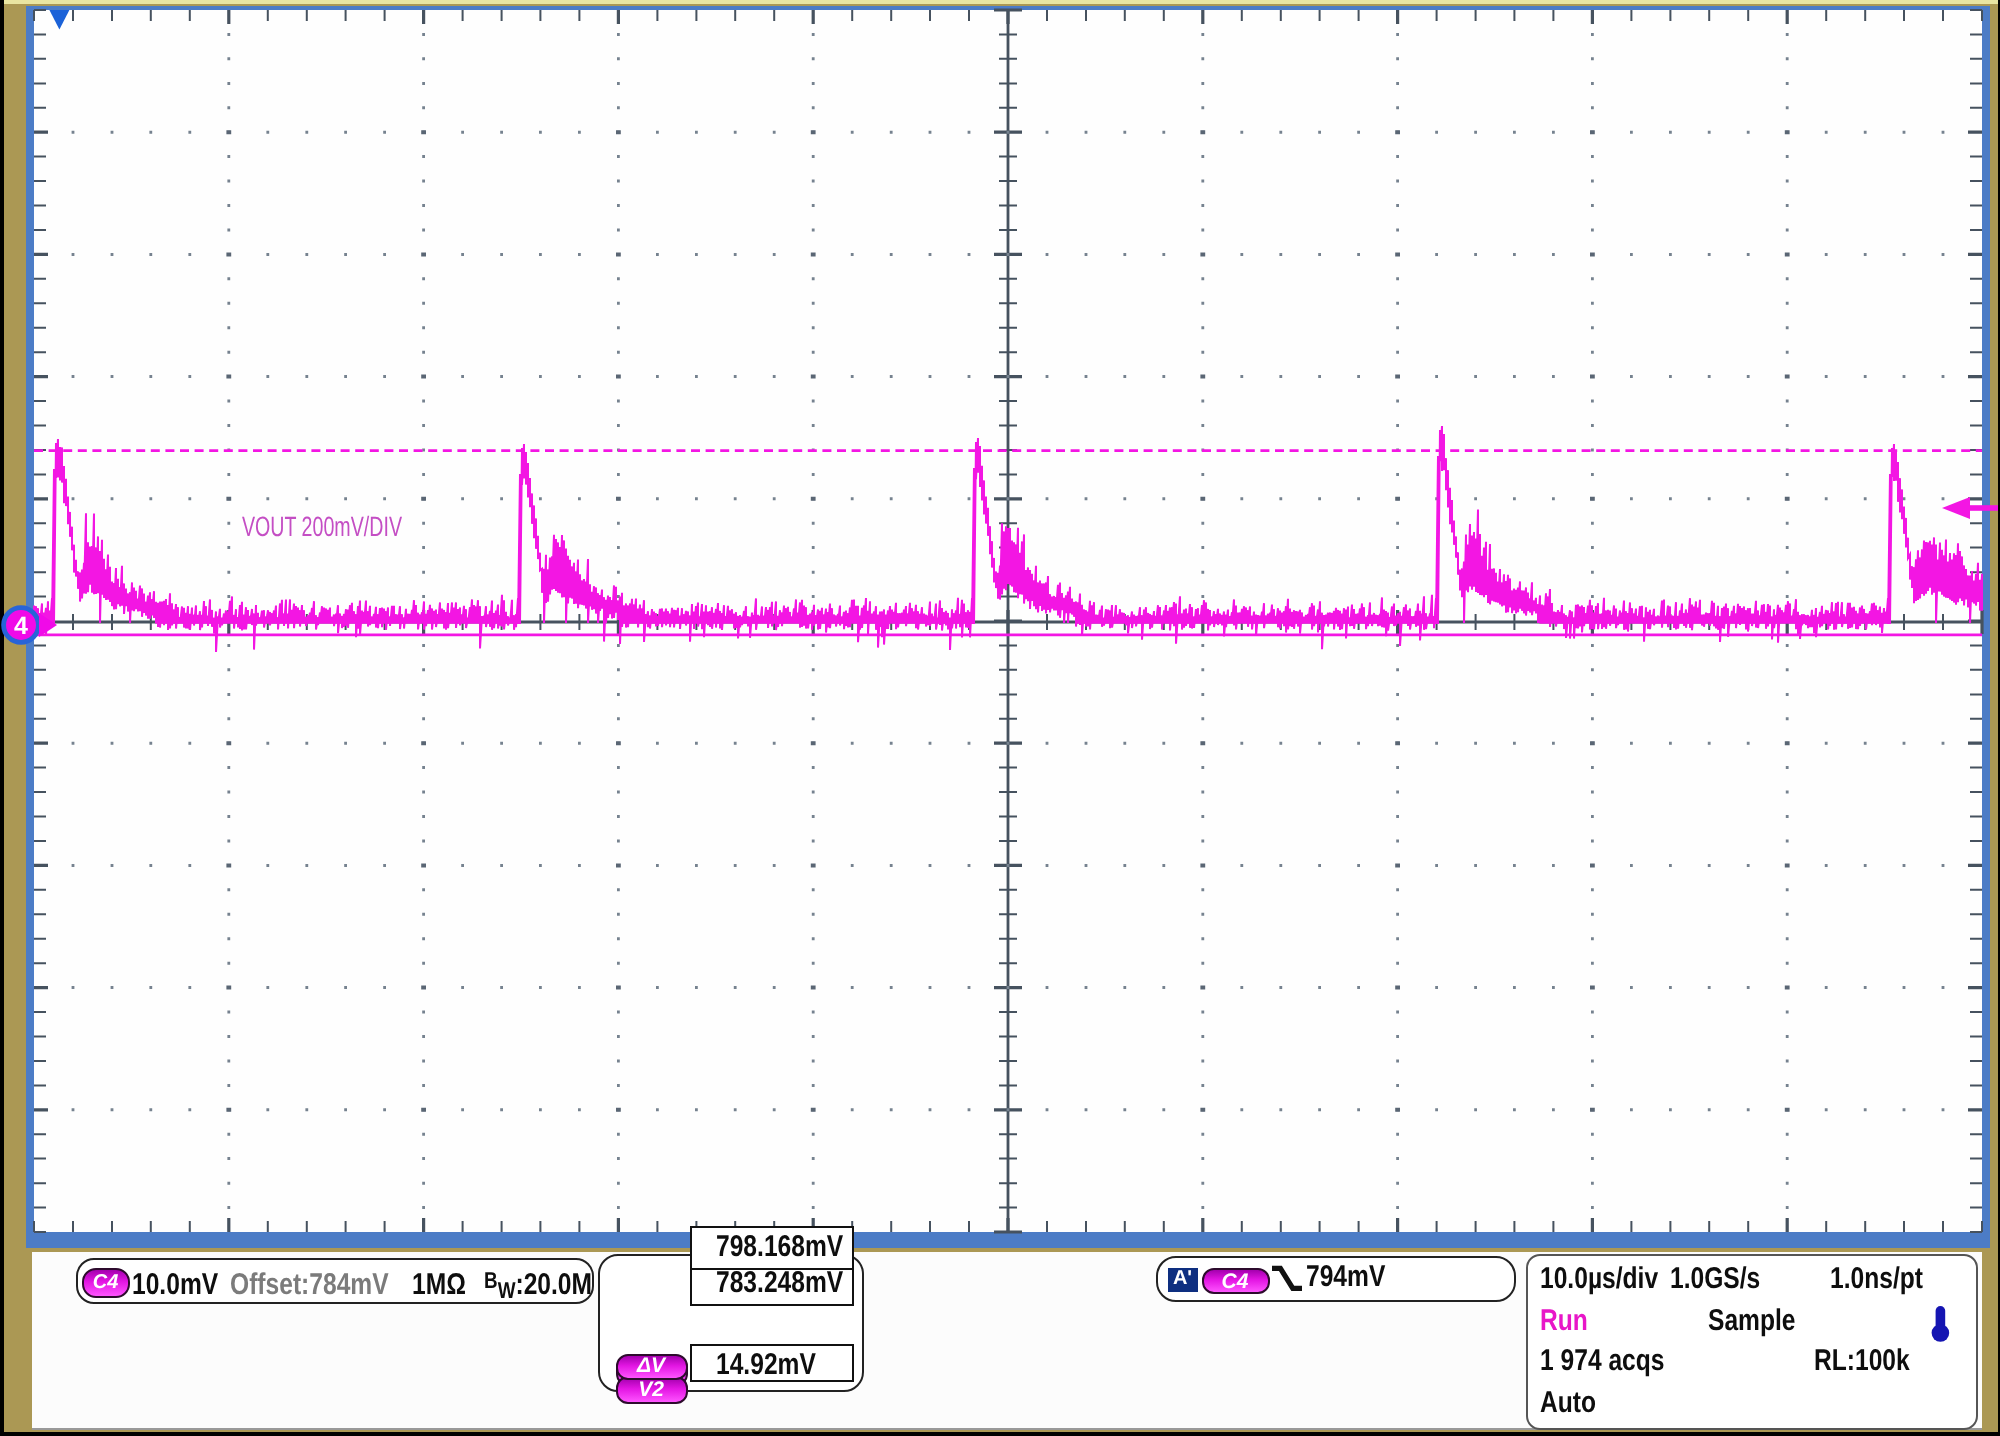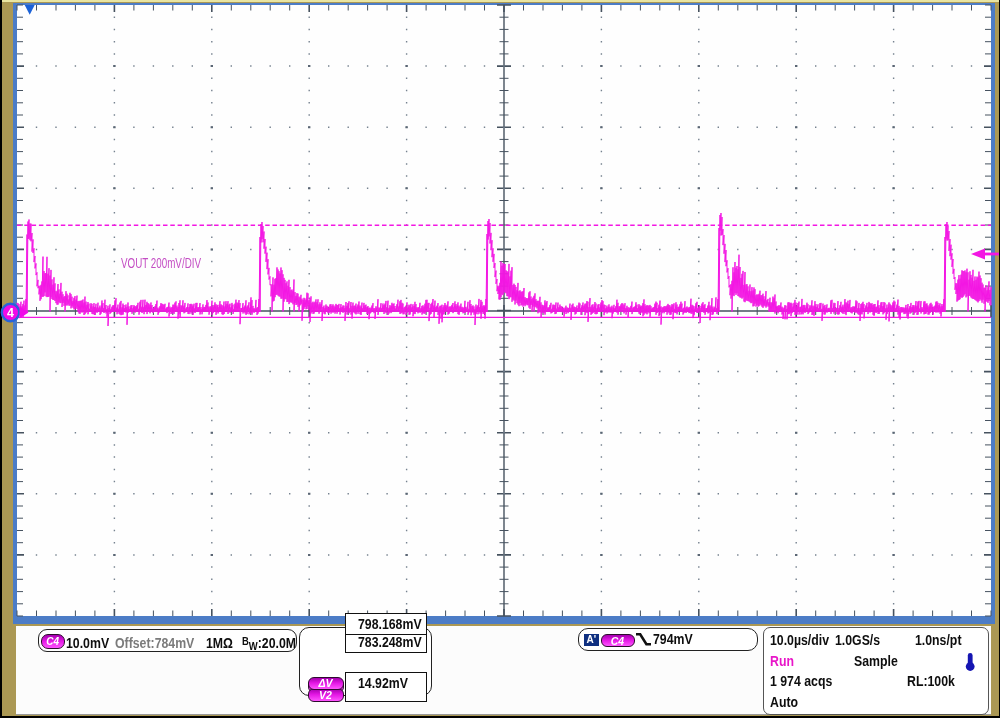--- a/index.html
+++ b/index.html
@@ -37,21 +37,21 @@
 <div class="abs b" style="left:115px;top:633.7px;color:#7b7b7b">Offset:784mV</div>
 <div class="abs b" style="left:206px;top:633.7px">1MΩ</div>
 <div class="abs b" style="left:242px;top:633.7px"><span style="font-size:11.5px;vertical-align:3px">B</span><span style="font-size:11.5px;vertical-align:-2px">W</span>:20.0M</div>
 
 <div class="abs" style="left:299px;top:627px;width:131px;height:67px;background:#fff;border:1.6px solid #222;border-radius:10px"></div>
 <div class="abs" style="left:307.5px;top:635px;width:34px;height:11.5px;border-radius:6px;font-size:10.5px;background:linear-gradient(180deg,#a400ae 0%,#e316e3 45%,#ff54ff 100%);border:1.6px solid #2d0b2d;color:#fff;font-style:italic;font-weight:bold;display:flex;align-items:center;justify-content:center;margin-top:44px;">V1</div>
 <div class="abs" style="left:307.5px;top:656px;width:34px;height:11.5px;border-radius:6px;font-size:10.5px;background:linear-gradient(180deg,#a400ae 0%,#e316e3 45%,#ff54ff 100%);border:1.6px solid #2d0b2d;color:#fff;font-style:italic;font-weight:bold;display:flex;align-items:center;justify-content:center;margin-top:32px;">V2</div>
 <div class="abs" style="left:307.5px;top:676.5px;width:34px;height:11.5px;border-radius:6px;font-size:10.5px;background:linear-gradient(180deg,#a400ae 0%,#e316e3 45%,#ff54ff 100%);border:1.6px solid #2d0b2d;color:#fff;font-style:italic;font-weight:bold;display:flex;align-items:center;justify-content:center;text-align:right;">ΔV</div>
 <div class="abs cell" style="top:630.8px;height:22px"><span class="b" style="display:inline-block">783.248mV</span></div>
 <div class="abs cell" style="top:613px;height:22px"><span class="b" style="display:inline-block">798.168mV</span></div>
-<div class="abs cell" style="top:672.2px;height:30px"><span class="b" style="display:inline-block">14.92mV</span></div>
+<div class="abs cell" style="top:672.2px;height:19px"><span class="b" style="display:inline-block">14.92mV</span></div>
 
 <div class="abs" style="left:577.5px;top:628px;width:178px;height:20.5px;background:#fff;border:1.6px solid #222;border-radius:10px"></div>
 <div class="abs" style="left:584px;top:633.5px;width:14.5px;height:12px;background:#0e2f80;color:#fff;font-weight:bold;font-size:10px;display:flex;align-items:center;justify-content:center">A'</div>
 <div class="abs" style="left:600.5px;top:634px;width:32px;height:11px;border-radius:6px;font-size:10.5px;background:linear-gradient(180deg,#a400ae 0%,#e316e3 45%,#ff54ff 100%);border:1.6px solid #2d0b2d;color:#fff;font-style:italic;font-weight:bold;display:flex;align-items:center;justify-content:center;">C4</div>
 <svg class="abs" style="left:635px;top:631.5px" width="18" height="15" viewBox="0 0 18 15">
     <path d="M1,2.2h4.2l6.2,10h4.6" stroke="#111" stroke-width="2.6" fill="none"></path>
   </svg>
 <div class="abs b" style="left:652.5px;top:629.8px">794mV</div>
 
 <div class="abs" style="left:762.5px;top:627px;width:224px;height:86px;background:#fff;border:1.6px solid #555;border-radius:7px"></div>

